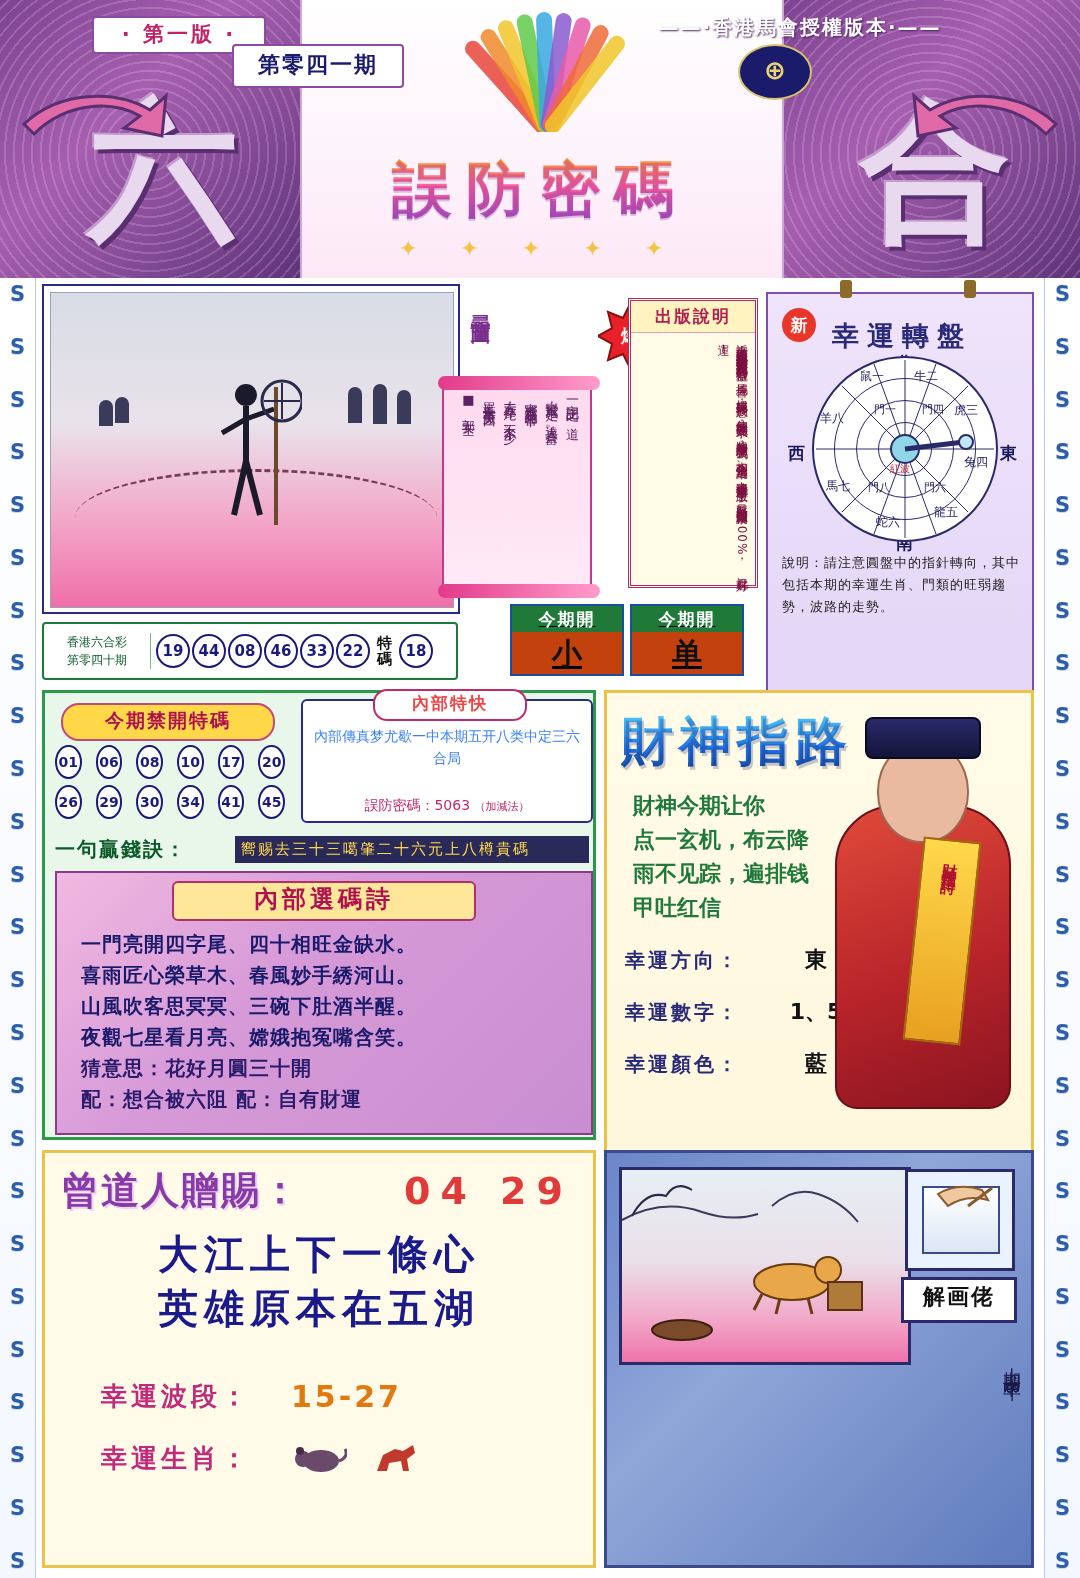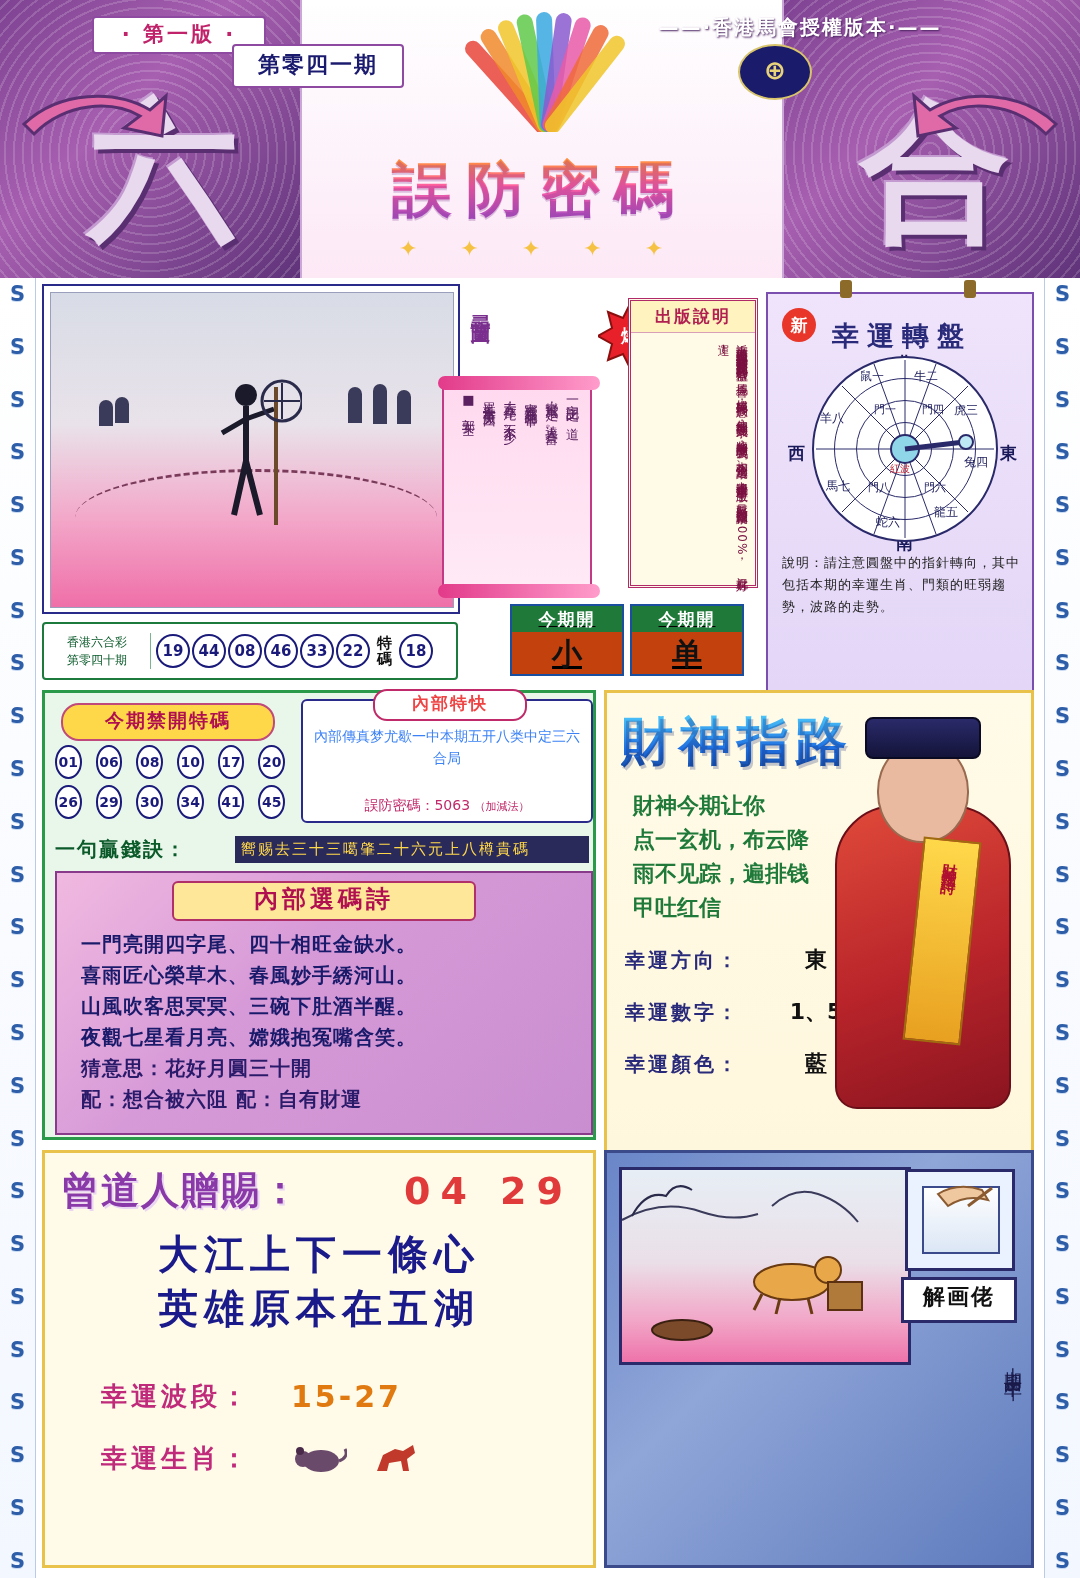--- a/index.html
+++ b/index.html
@@ -179,21 +179,21 @@
   .bl-verse{position:absolute;left:0;right:0;top:74px;text-align:center;color:#1a1a8a;font-size:40px;font-weight:bold;line-height:1.35;letter-spacing:6px;}
   .bl-rows{position:absolute;left:56px;top:212px;width:470px;}
   .blrow{display:flex;align-items:center;height:62px;}
   .blrow .k{width:190px;color:#c02a7a;font-size:26px;font-weight:bold;letter-spacing:4px;}
   .greendot{width:36px;height:36px;border-radius:50%;background:radial-gradient(circle at 34% 30%,#9ff0c0,#1aa050 60%,#0a6a34);}
   .blrow .v{color:#e07a10;font-size:30px;font-weight:bold;letter-spacing:3px;}
   .zodiac{display:flex;gap:22px;align-items:center;}
   .z-rat,.z-horse{width:56px;height:34px;}
 
   
-  .bottom-right{left:566px;top:868px;width:430px;height:418px;background:linear-gradient(135deg,#6a86c8,#8fa6d8 40%,#5f7bbd);border:3px solid #3a4a8a;font-family:Liberation Serif, serif;}
+  .bottom-right{left:566px;top:868px;width:430px;height:418px;background:linear-gradient(135deg,#6a86c8,#8fa6d8 40%,#5f7bbd);border:3px solid #3a4a8a;}
   .br-pic{position:absolute;left:12px;top:14px;width:286px;height:192px;border:3px solid #2a2a6a;background:linear-gradient(180deg,#e7eef5 0%,#eadfe8 48%,#f2a7c8 78%,#ee73aa 100%);overflow:hidden;}
   .hand-box{position:absolute;right:16px;top:16px;width:104px;height:96px;background:#eaf2ff;border:3px solid #2a2a6a;}
   .book{position:absolute;left:14px;top:14px;width:74px;height:64px;background:linear-gradient(180deg,#fff,#dbe6f5);border:2px solid #3a4a8a;}
   .jie{position:absolute;right:14px;top:124px;width:110px;height:40px;background:#fff;border:3px solid #2a2a6a;color:#111;font-size:22px;font-weight:bold;text-align:center;line-height:34px;letter-spacing:2px;}
   .br-vert{position:absolute;right:6px;top:200px;writing-mode:vertical-rl;color:#1a1a4a;font-size:18px;letter-spacing:4px;line-height:1.4;}
 </style>
 </head>
 <body>
 
 <div class="page">

